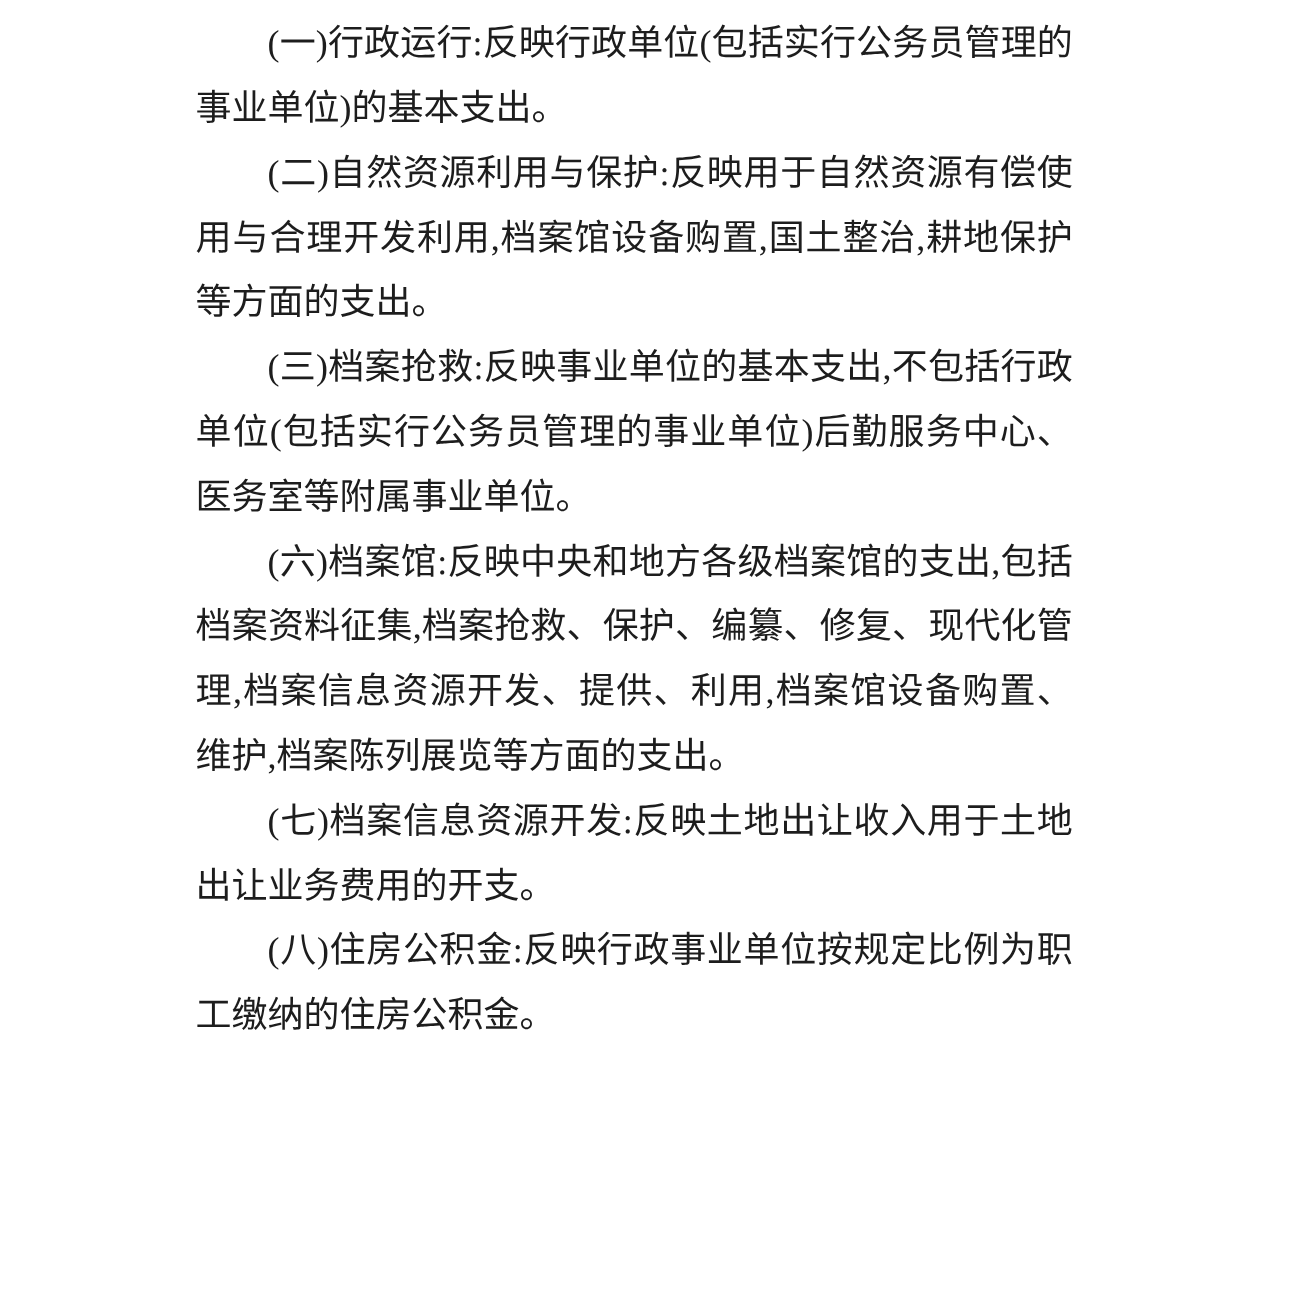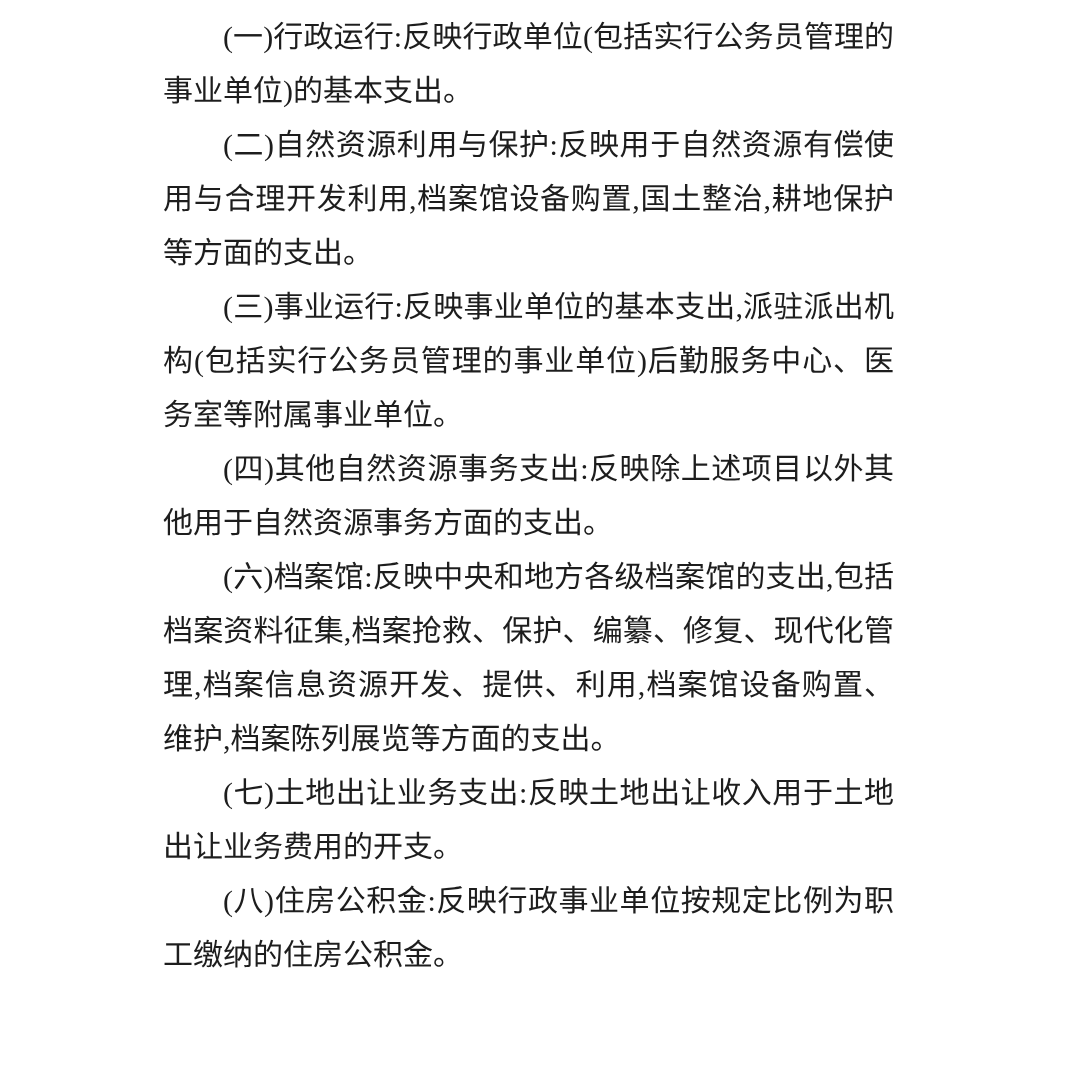--- a/index.html
+++ b/index.html
@@ -31,18 +31,17 @@
     text-indent: 2em;
     word-break: break-all;
   }
 </style>
 </head>
 <body>
 
 <div class="doc-page">
   <p>(一)行政运行:反映行政单位(包括实行公务员管理的事业单位)的基本支出。</p>
   <p>(二)自然资源利用与保护:反映用于自然资源有偿使用与合理开发利用,档案馆设备购置,国土整治,耕地保护等方面的支出。</p>
-  <p>(三)事业运行:反映事业单位的基本支出,派驻派出机构(包括实行公务员管理的事业单位)后勤服务中心、医务室等附属事业单位。</p>
-  <p>(四)其他自然资源事务支出:反映除上述项目以外其他用于自然资源事务方面的支出。</p>
+  <p>(三)档案抢救:反映事业单位的基本支出,不包括行政单位(包括实行公务员管理的事业单位)后勤服务中心、医务室等附属事业单位。</p>
   <p>(六)档案馆:反映中央和地方各级档案馆的支出,包括档案资料征集,档案抢救、保护、编纂、修复、现代化管理,档案信息资源开发、提供、利用,档案馆设备购置、维护,档案陈列展览等方面的支出。</p>
-  <p>(七)土地出让业务支出:反映土地出让收入用于土地出让业务费用的开支。</p>
+  <p>(七)档案信息资源开发:反映土地出让收入用于土地出让业务费用的开支。</p>
   <p>(八)住房公积金:反映行政事业单位按规定比例为职工缴纳的住房公积金。</p>
 </div>
 
 </body></html>

